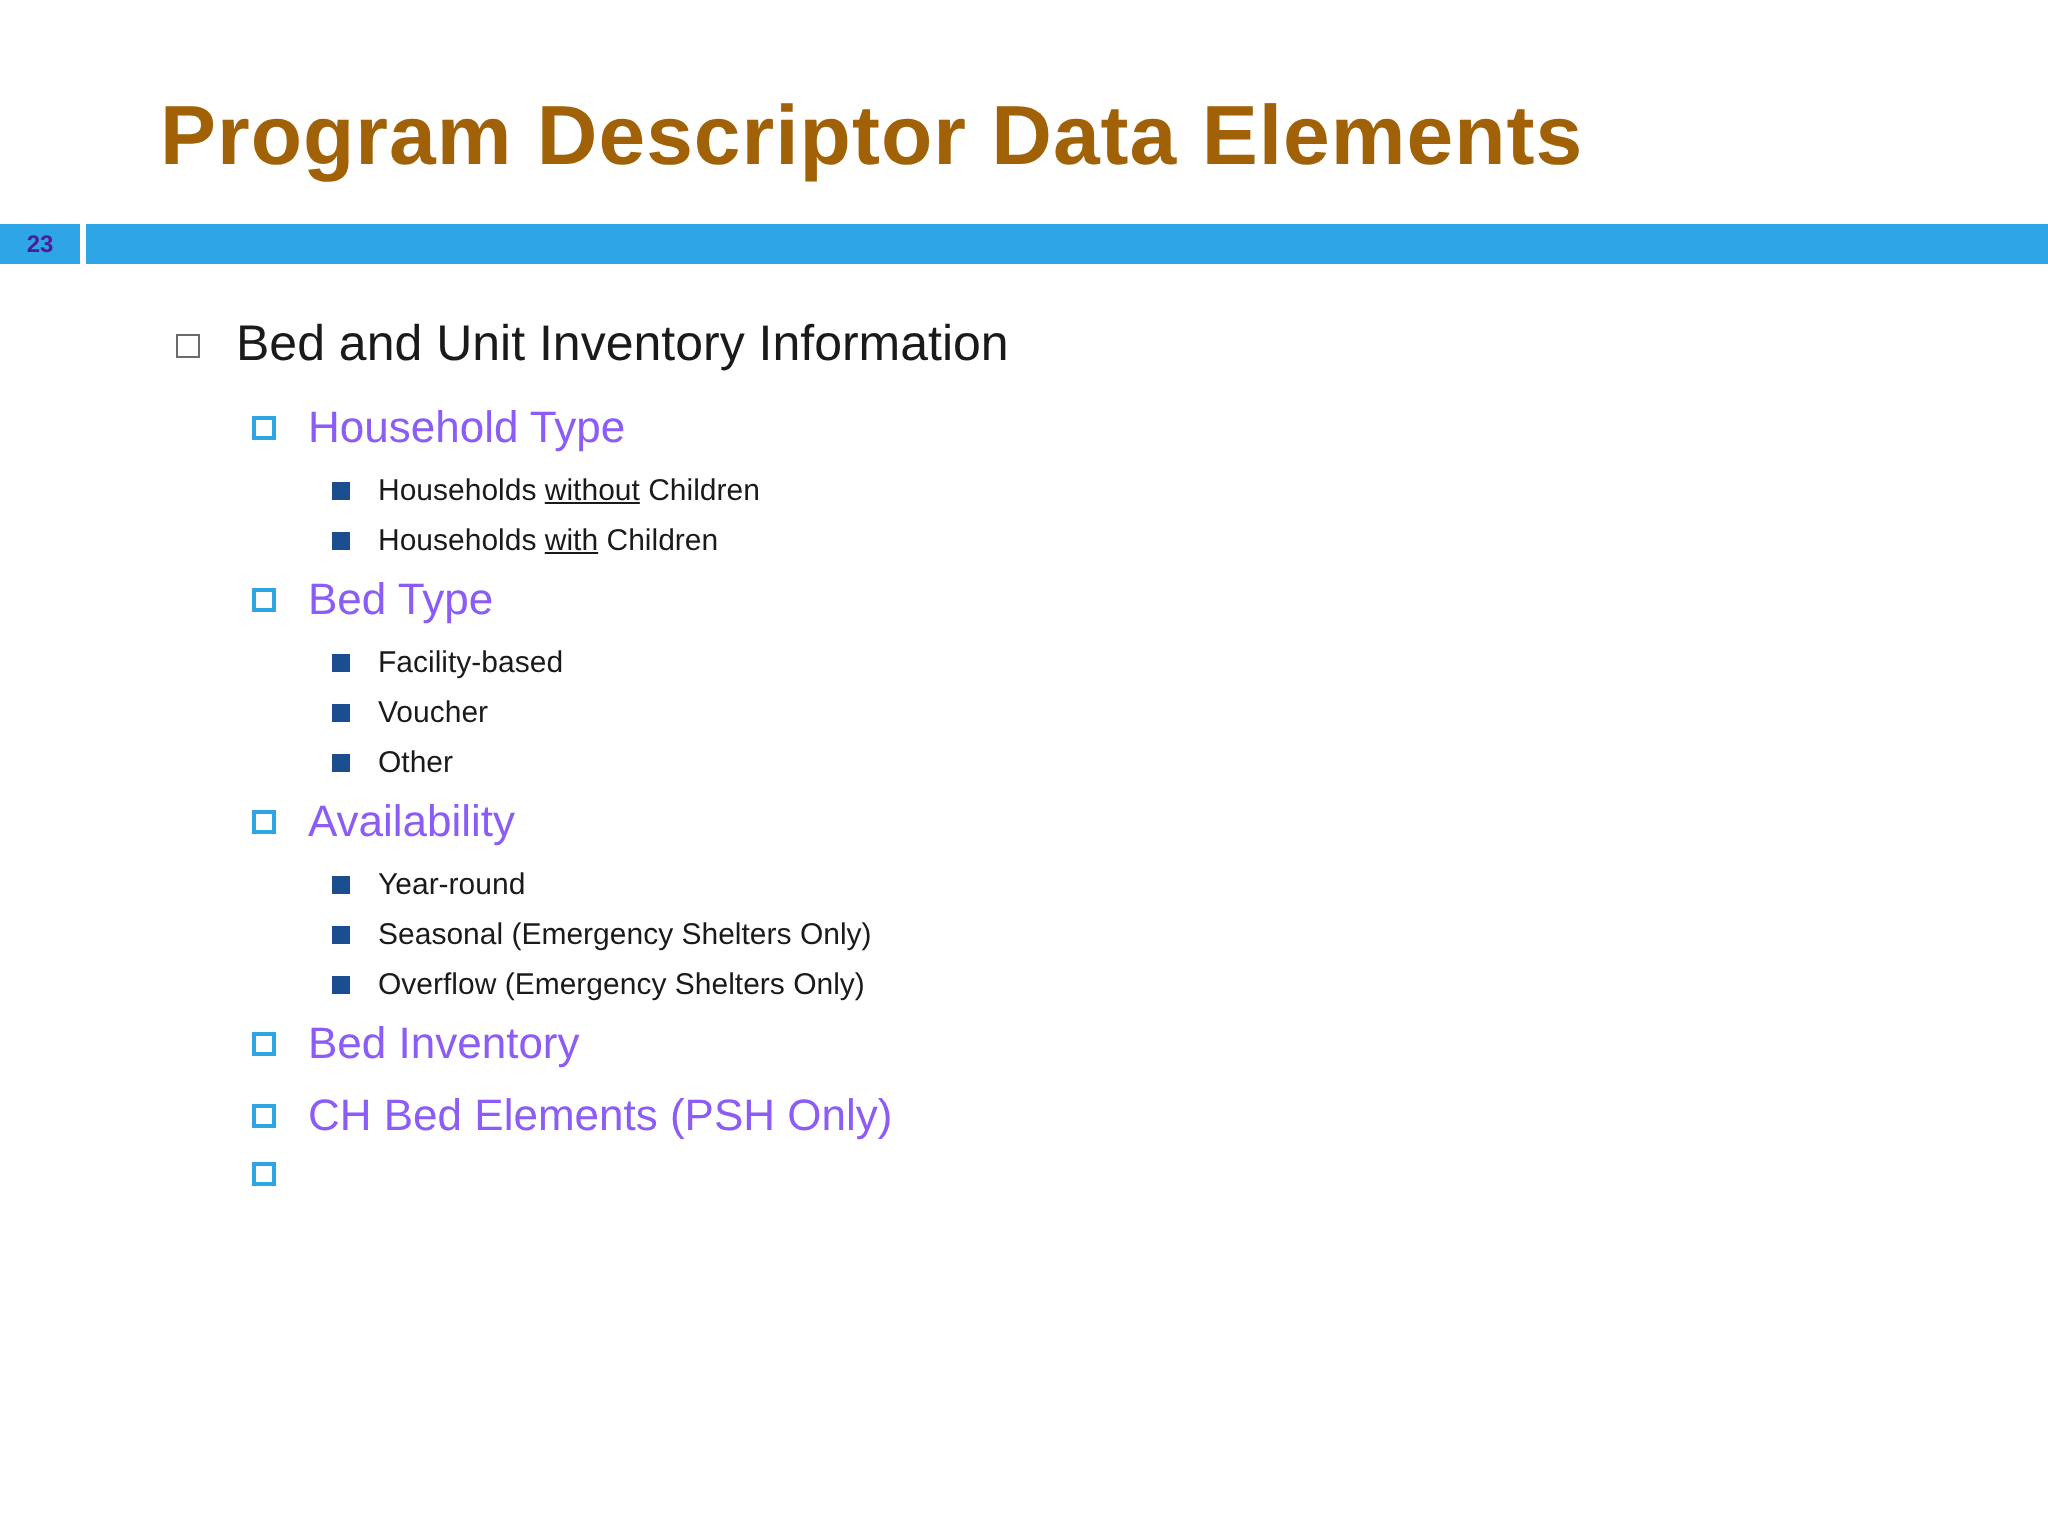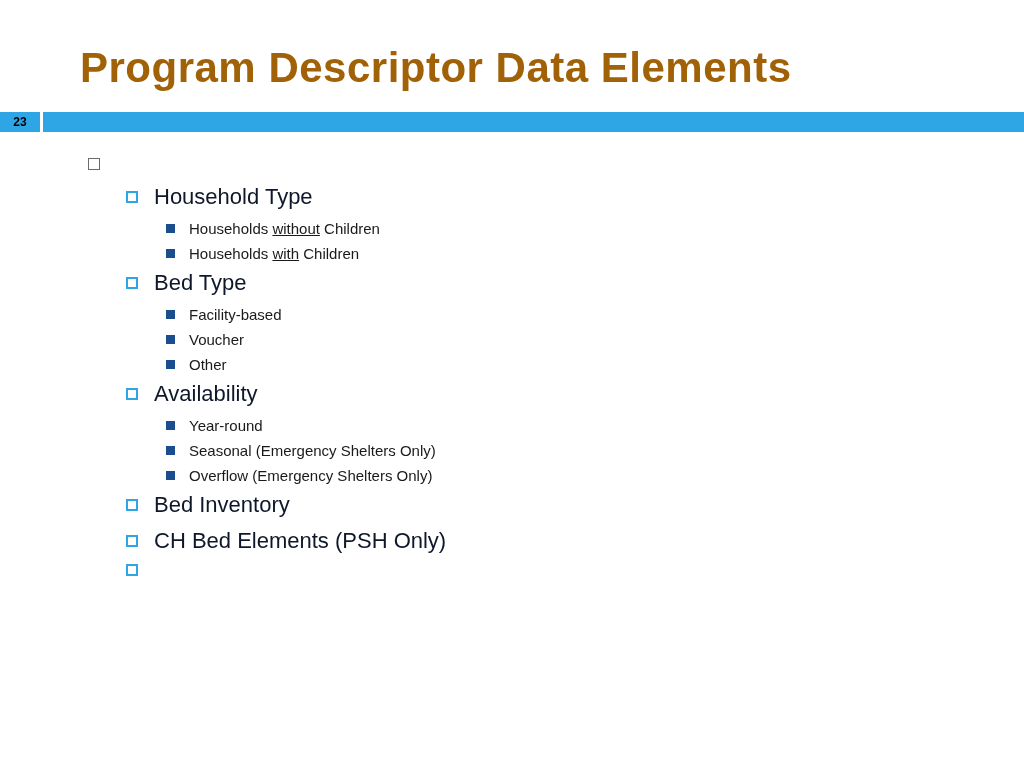--- a/index.html
+++ b/index.html
@@ -19,21 +19,21 @@
     letter-spacing: 0.5px;
   }
   .bar-row {
     display: flex;
     align-items: stretch;
     height: 20px;
     width: 100%;
   }
   .slide-num {
     background: #2ea6e6;
-    color: #000000;
+    color: #4c1d95;
     font-size: 12px;
     font-weight: 600;
     width: 40px;
     display: flex;
     align-items: center;
     justify-content: center;
   }
   .bar {
     flex: 1;
     background: #2ea6e6;
@@ -47,21 +47,21 @@
     align-items: center;
     font-size: 25px;
     color: #1a1a1a;
     margin-bottom: 14px;
     font-weight: 400;
   }
   .lvl2 {
     display: flex;
     align-items: center;
     font-size: 22px;
-    color: #0f172a;
+    color: #8b5cf6;
     margin: 0 0 10px 38px;
     font-weight: 400;
   }
   .lvl3 {
     display: flex;
     align-items: center;
     font-size: 15px;
     color: #1a1a1a;
     margin: 0 0 8px 78px;
     font-weight: 400;
@@ -95,20 +95,21 @@
 
 <div class="bar-row">
   <div class="slide-num">23</div>
   <div class="bar"></div>
 </div>
 
 <div class="content">
 
   <div class="lvl1">
     <span class="b-hollow-sq"></span>
+    <span>Bed and Unit Inventory Information</span>
   </div>
 
   <div class="lvl2">
     <span class="b-hollow-blue"></span>
     <span>Household Type</span>
   </div>
   <div class="lvl3">
     <span class="b-solid-navy"></span>
     <span><span>Households </span><span class="ul">without</span><span> Children</span></span>
   </div>

